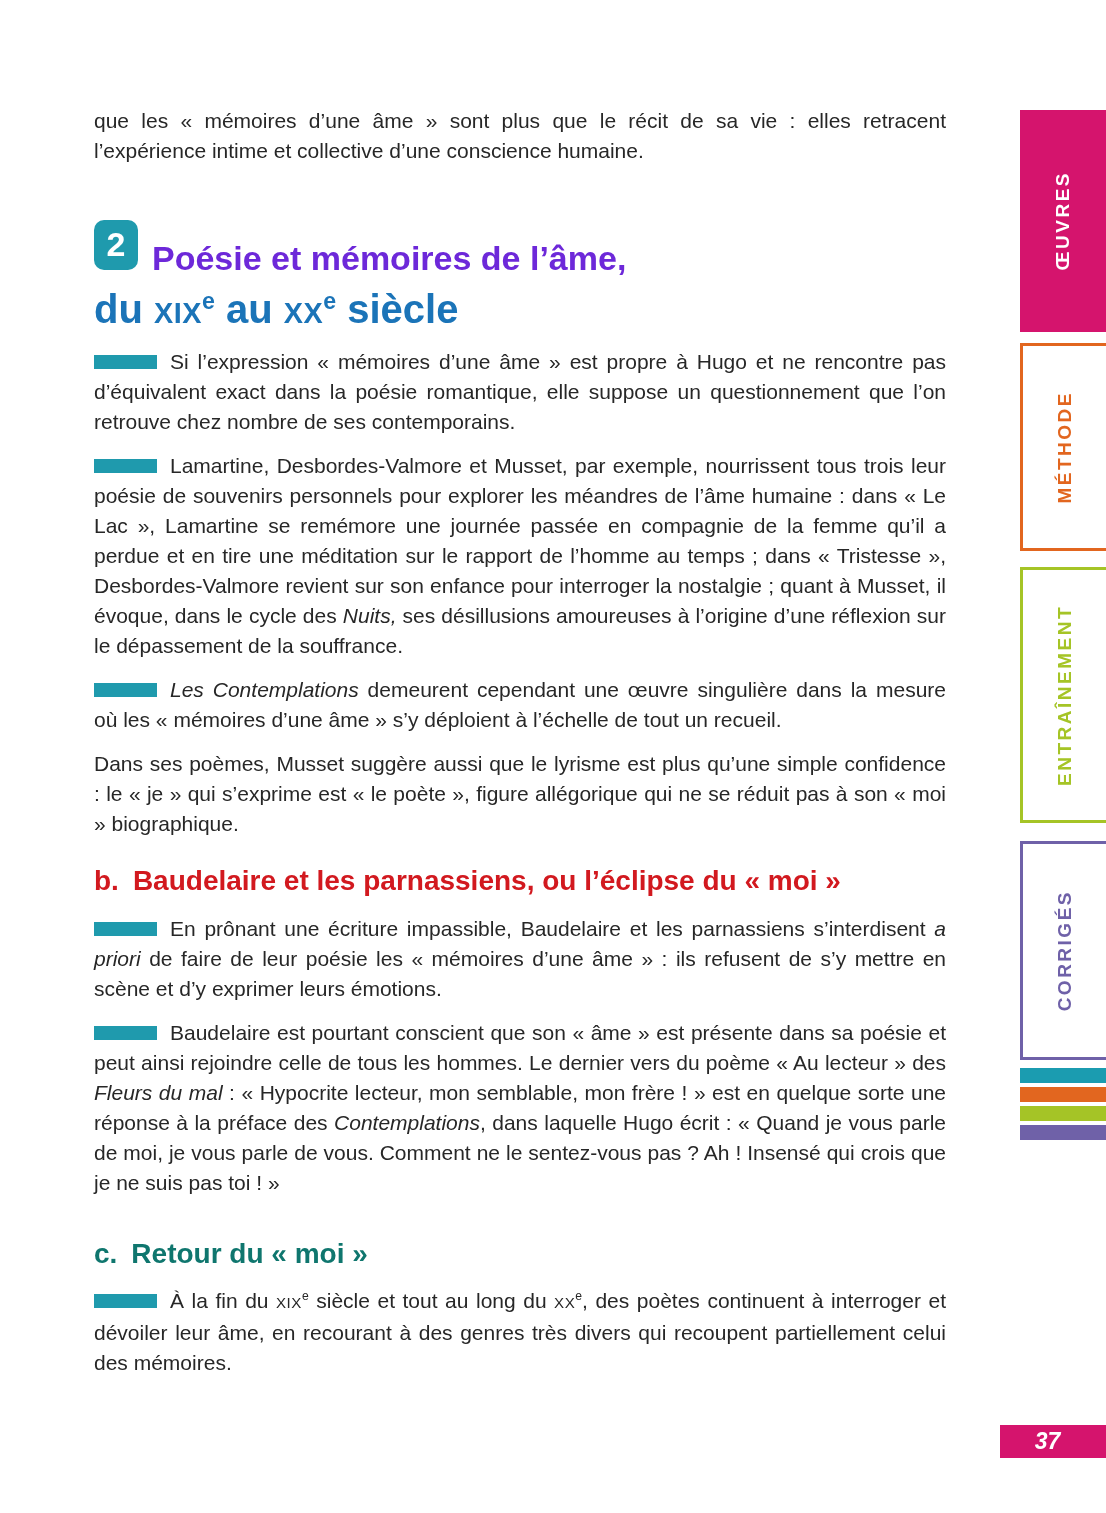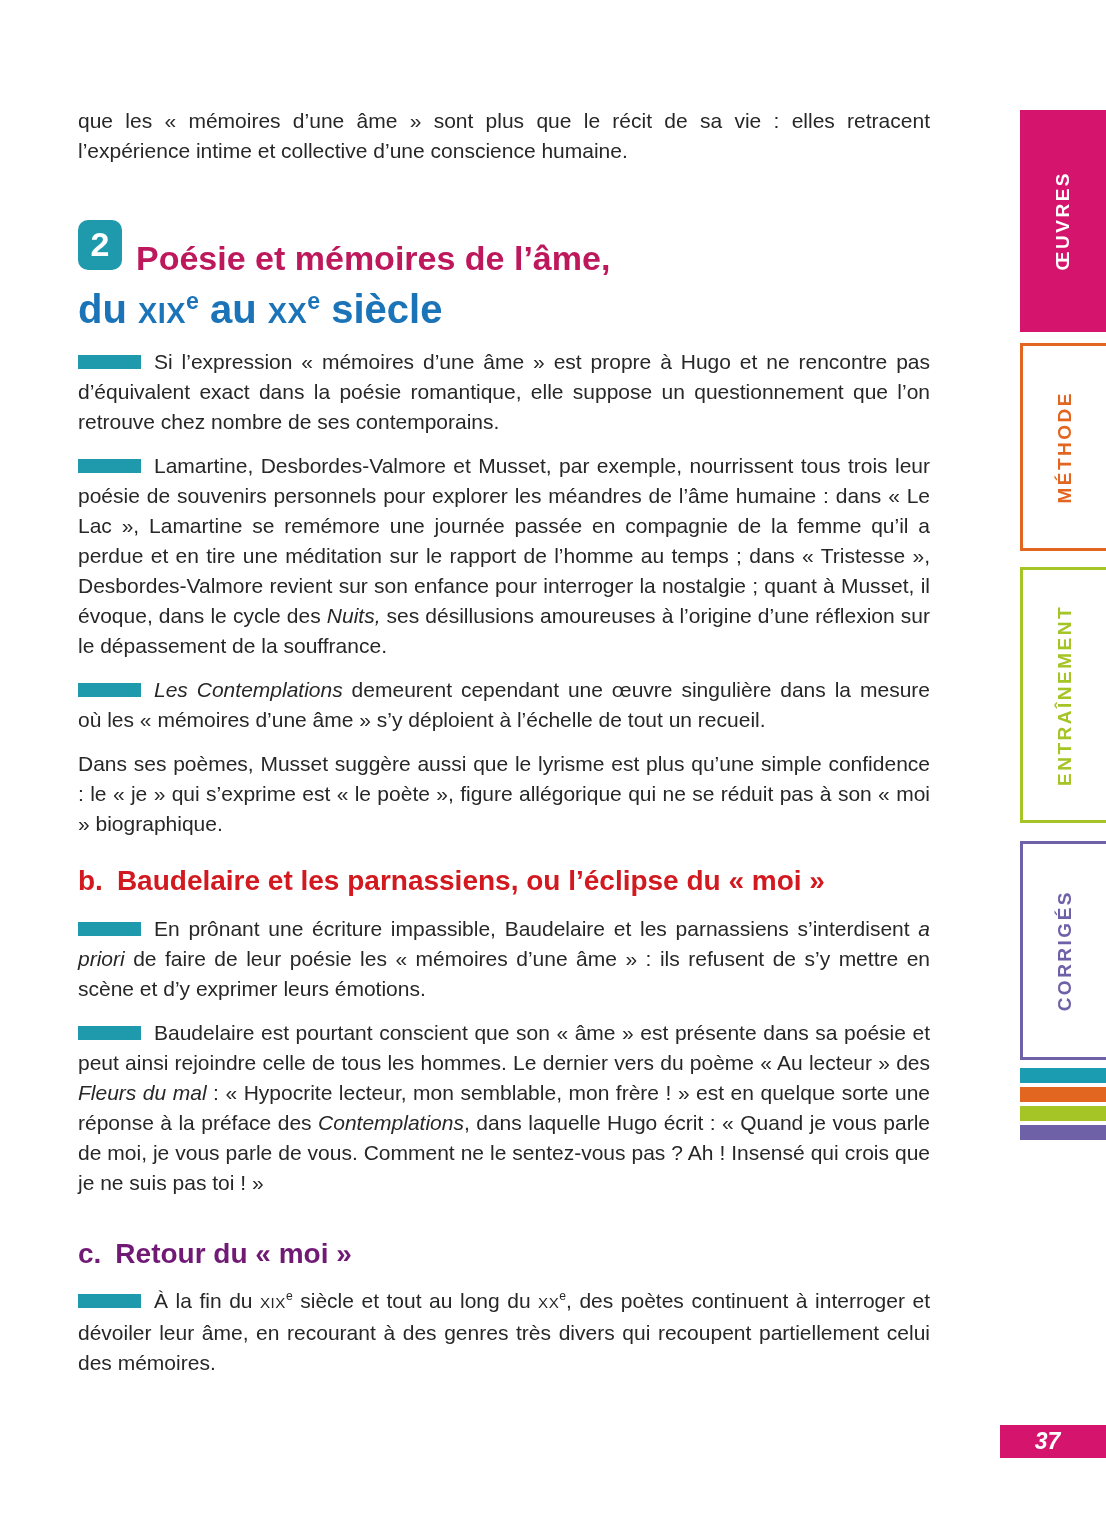--- a/index.html
+++ b/index.html
@@ -7,21 +7,21 @@
     position:relative;
     width:1106px; height:1513px;
     background:#ffffff;
     font-family:"Liberation Sans", sans-serif;
     color:#272727;
     overflow:hidden;
   }
 
   
   .content {
-    position:absolute; left:78px; top:106px; width:852px;
+    position:absolute; left:94px; top:106px; width:852px;
   }
   p.body-text {
     font-size:21px; line-height:30px;
     text-align:justify;
     margin:0 0 14px 0;
   }
   .marker {
     display:inline-block;
     width:63px; height:14px;
     margin-right:13px;
@@ -92,21 +92,21 @@
 
 <div class="page">
 
   <div class="content">
 
     <p class="body-text">que les « mémoires d’une âme » sont plus que le récit de sa vie : elles retracent l’expérience intime et collective d’une conscience humaine.</p>
 
     <div class="h2-wrap">
       <div class="h2-line1">
         <span class="badge" style="background: rgb(31, 154, 173);">2</span>
-        <span class="h2-text" style="color: #be185d; margin-top: 28px;">Poésie et mémoires de l’âme,</span>
+        <span class="h2-text" style="color: #6d28d9; margin-top: 28px;">Poésie et mémoires de l’âme,</span>
       </div>
       <div class="h2-line2" style="color: rgb(27, 116, 184);">du <span class="sc">xix</span><sup>e</sup> au <span class="sc">xx</span><sup>e</sup> siècle</div>
     </div>
 
 
     <p class="body-text">
       <span class="marker" style="background: rgb(31, 154, 173);"></span><span>Si l’expression « mémoires d’une âme » est propre à Hugo et ne rencontre pas d’équivalent exact dans la poésie romantique, elle suppose un questionnement que l’on retrouve chez nombre de ses contemporains.</span>
     </p>
 
     <p class="body-text">
@@ -126,21 +126,21 @@
     </div>
 
     <p class="body-text">
       <span class="marker" style="background: rgb(31, 154, 173);"></span><span>En prônant une écriture impassible, Baudelaire et les parnassiens s’interdisent <i>a priori</i> de faire de leur poésie les « mémoires d’une âme » : ils refusent de s’y mettre en scène et d’y exprimer leurs émotions.</span>
     </p>
 
     <p class="body-text">
       <span class="marker" style="background: rgb(31, 154, 173);"></span><span>Baudelaire est pourtant conscient que son « âme » est présente dans sa poésie et peut ainsi rejoindre celle de tous les hommes. Le dernier vers du poème « Au lecteur » des <i>Fleurs du mal</i> : « Hypocrite lecteur, mon semblable, mon frère ! » est en quelque sorte une réponse à la préface des <i>Contemplations</i>, dans laquelle Hugo écrit : « Quand je vous parle de moi, je vous parle de vous. Comment ne le sentez-vous pas ? Ah ! Insensé qui crois que je ne suis pas toi ! »</span>
     </p>
 
-    <div class="h3" style="margin-top: 40px; color: #701a75;">
+    <div class="h3" style="margin-top: 40px; color: #0f766e;">
       <span class="letter">c.</span><span>Retour du « moi »</span>
     </div>
 
     <p class="body-text">
       <span class="marker" style="background: rgb(31, 154, 173);"></span><span>À la fin du <span class="sc">xix</span><sup>e</sup> siècle et tout au long du <span class="sc">xx</span><sup>e</sup>, des poètes continuent à interroger et dévoiler leur âme, en recourant à des genres très divers qui recoupent partiellement celui des mémoires.</span>
     </p>
 
   </div>
 
   <div class="tab tab-filled tab-oeuvres" style="background: rgb(213, 20, 109);">

